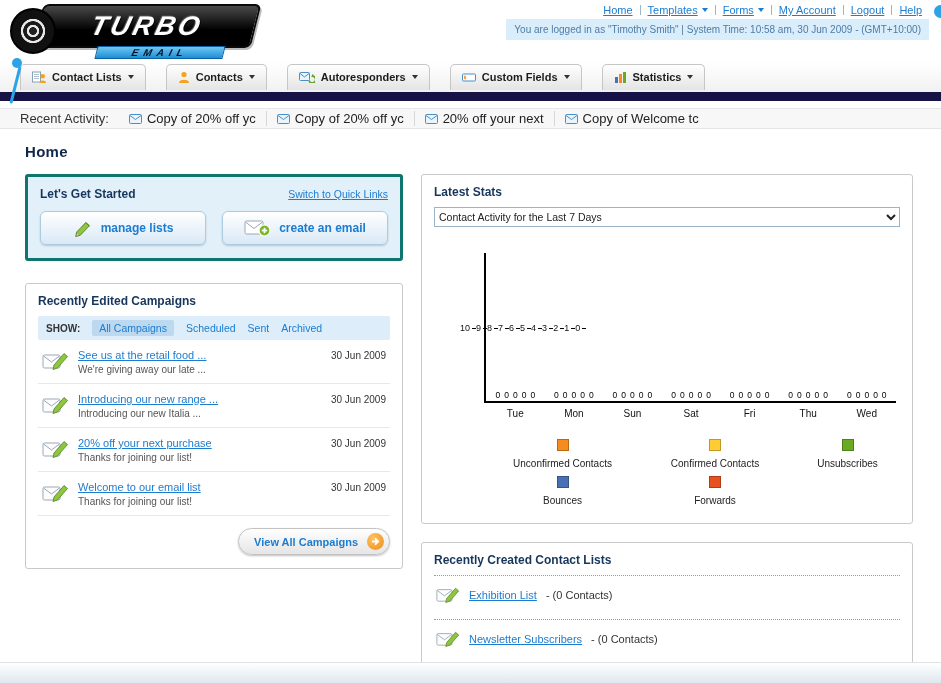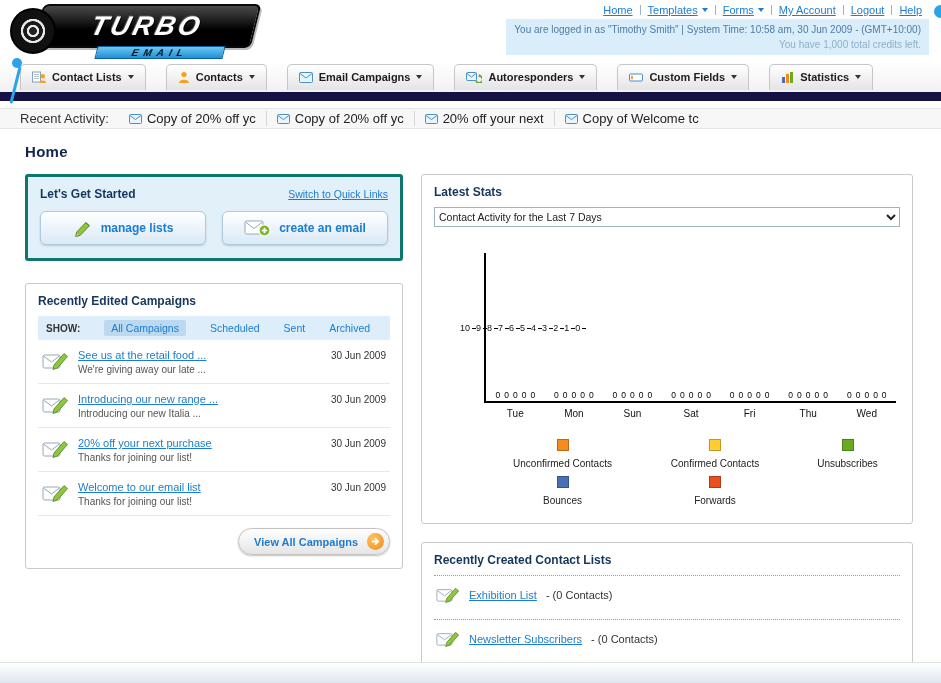--- a/index.html
+++ b/index.html
@@ -73,21 +73,21 @@
   .small-link { font-size:10.5px; color:#1c7cd0; text-decoration:underline; cursor:pointer; }
   .gs-buttons { display:flex; gap:16px; margin-top:10px; }
   .gs-btn { flex:1; height:34px; display:flex; align-items:center; justify-content:center; gap:8px;
     background:linear-gradient(#ffffff,#d9e9f6); border:1px solid #aecbe0; border-radius:6px;
     color:#1c7cd0; font-weight:bold; font-size:12px; cursor:pointer;
     box-shadow:0 1px 2px rgba(0,0,0,.18); }
 
   
   .panel { background:#fff; border:1px solid #c9c9c9; border-radius:3px; padding:10px 12px 13px; }
   .campaigns-panel { margin-top:22px; }
-  .filters { margin-top:8px; background:#ddedfa; display:flex; align-items:center; gap:24px;
+  .filters { margin-top:8px; background:#ddedfa; display:flex; align-items:center; gap:12px;
     padding:4px 8px; font-size:10.5px; border-radius:2px; }
   .show-label { font-weight:bold; color:#333; font-size:10px; }
   .filter { color:#1c7cd0; cursor:pointer; }
   .filter.active { background:#bcd9f0; padding:2px 7px; border-radius:2px; }
   .camp-item { display:flex; align-items:flex-start; gap:9px; padding:9px 4px 8px;
     border-bottom:1px solid #dcebf7; }
   .camp-item:last-of-type { border-bottom:none; }
   .camp-icon { flex:none; margin-top:1px; }
   .camp-title { font-size:11px; color:#1c7cd0; text-decoration:underline; cursor:pointer; }
   .camp-sub { font-size:10px; color:#555; margin-top:3px; }
@@ -172,21 +172,20 @@
       <span class="top-link">
           <span>Logout</span>
         </span>
       <span class="top-link-sep"></span>
       <span class="top-link">
           <span>Help</span>
         </span>
     </div>
     <div class="login-box">
       <div>You are logged in as "Timothy Smith" | System Time: 10:58 am, 30 Jun 2009 - (GMT+10:00)</div>
-      <div class="credits">You have 1,000 total credits left.</div>
     </div>
   </div>
 </div>
 
 <div class="tabstrip">
   <div class="tab">
     <svg width="14" height="12">
         <rect x="0.5" y="1" width="8" height="10" fill="#fff" stroke="#8aa0b4"></rect>
         <line x1="2" y1="3.5" x2="7" y2="3.5" stroke="#b0c2d2"></line>
         <line x1="2" y1="5.5" x2="7" y2="5.5" stroke="#b0c2d2"></line>
@@ -196,28 +195,20 @@
       </svg>
     <span>Contact Lists</span>
     <span class="caret"></span>
   </div>
   <div class="tab">
     <svg width="12" height="12">
         <circle cx="6" cy="3.5" r="2.6" fill="#f6a21d"></circle>
         <path d="M1 12 C1 7.6 11 7.6 11 12 Z" fill="#f6a21d"></path>
       </svg>
     <span>Contacts</span>
-    <span class="caret"></span>
-  </div>
-  <div class="tab">
-    <svg width="14" height="11">
-        <rect x="0.5" y="0.5" width="13" height="10" rx="1" fill="#eaf4fd" stroke="#4a90c4"></rect>
-        <path d="M1 1.5 L7 6 L13 1.5" fill="none" stroke="#4a90c4"></path>
-      </svg>
-    <span>Email Campaigns</span>
     <span class="caret"></span>
   </div>
   <div class="tab">
     <svg width="16" height="12">
         <rect x="0.5" y="1.5" width="10" height="8" rx="1" fill="#eaf4fd" stroke="#4a90c4"></rect>
         <path d="M1 2.5 L5.5 6 L10 2.5" stroke="#4a90c4" fill="none"></path>
         <path d="M10 9.5 a3.4 3.4 0 1 0 3.2-4.4" fill="none" stroke="#5ba327" stroke-width="1.6"></path>
         <path d="M13.8 2.8 l1.2 2.6 -2.8 .3 Z" fill="#5ba327"></path>
       </svg>
     <span>Autoresponders</span>

